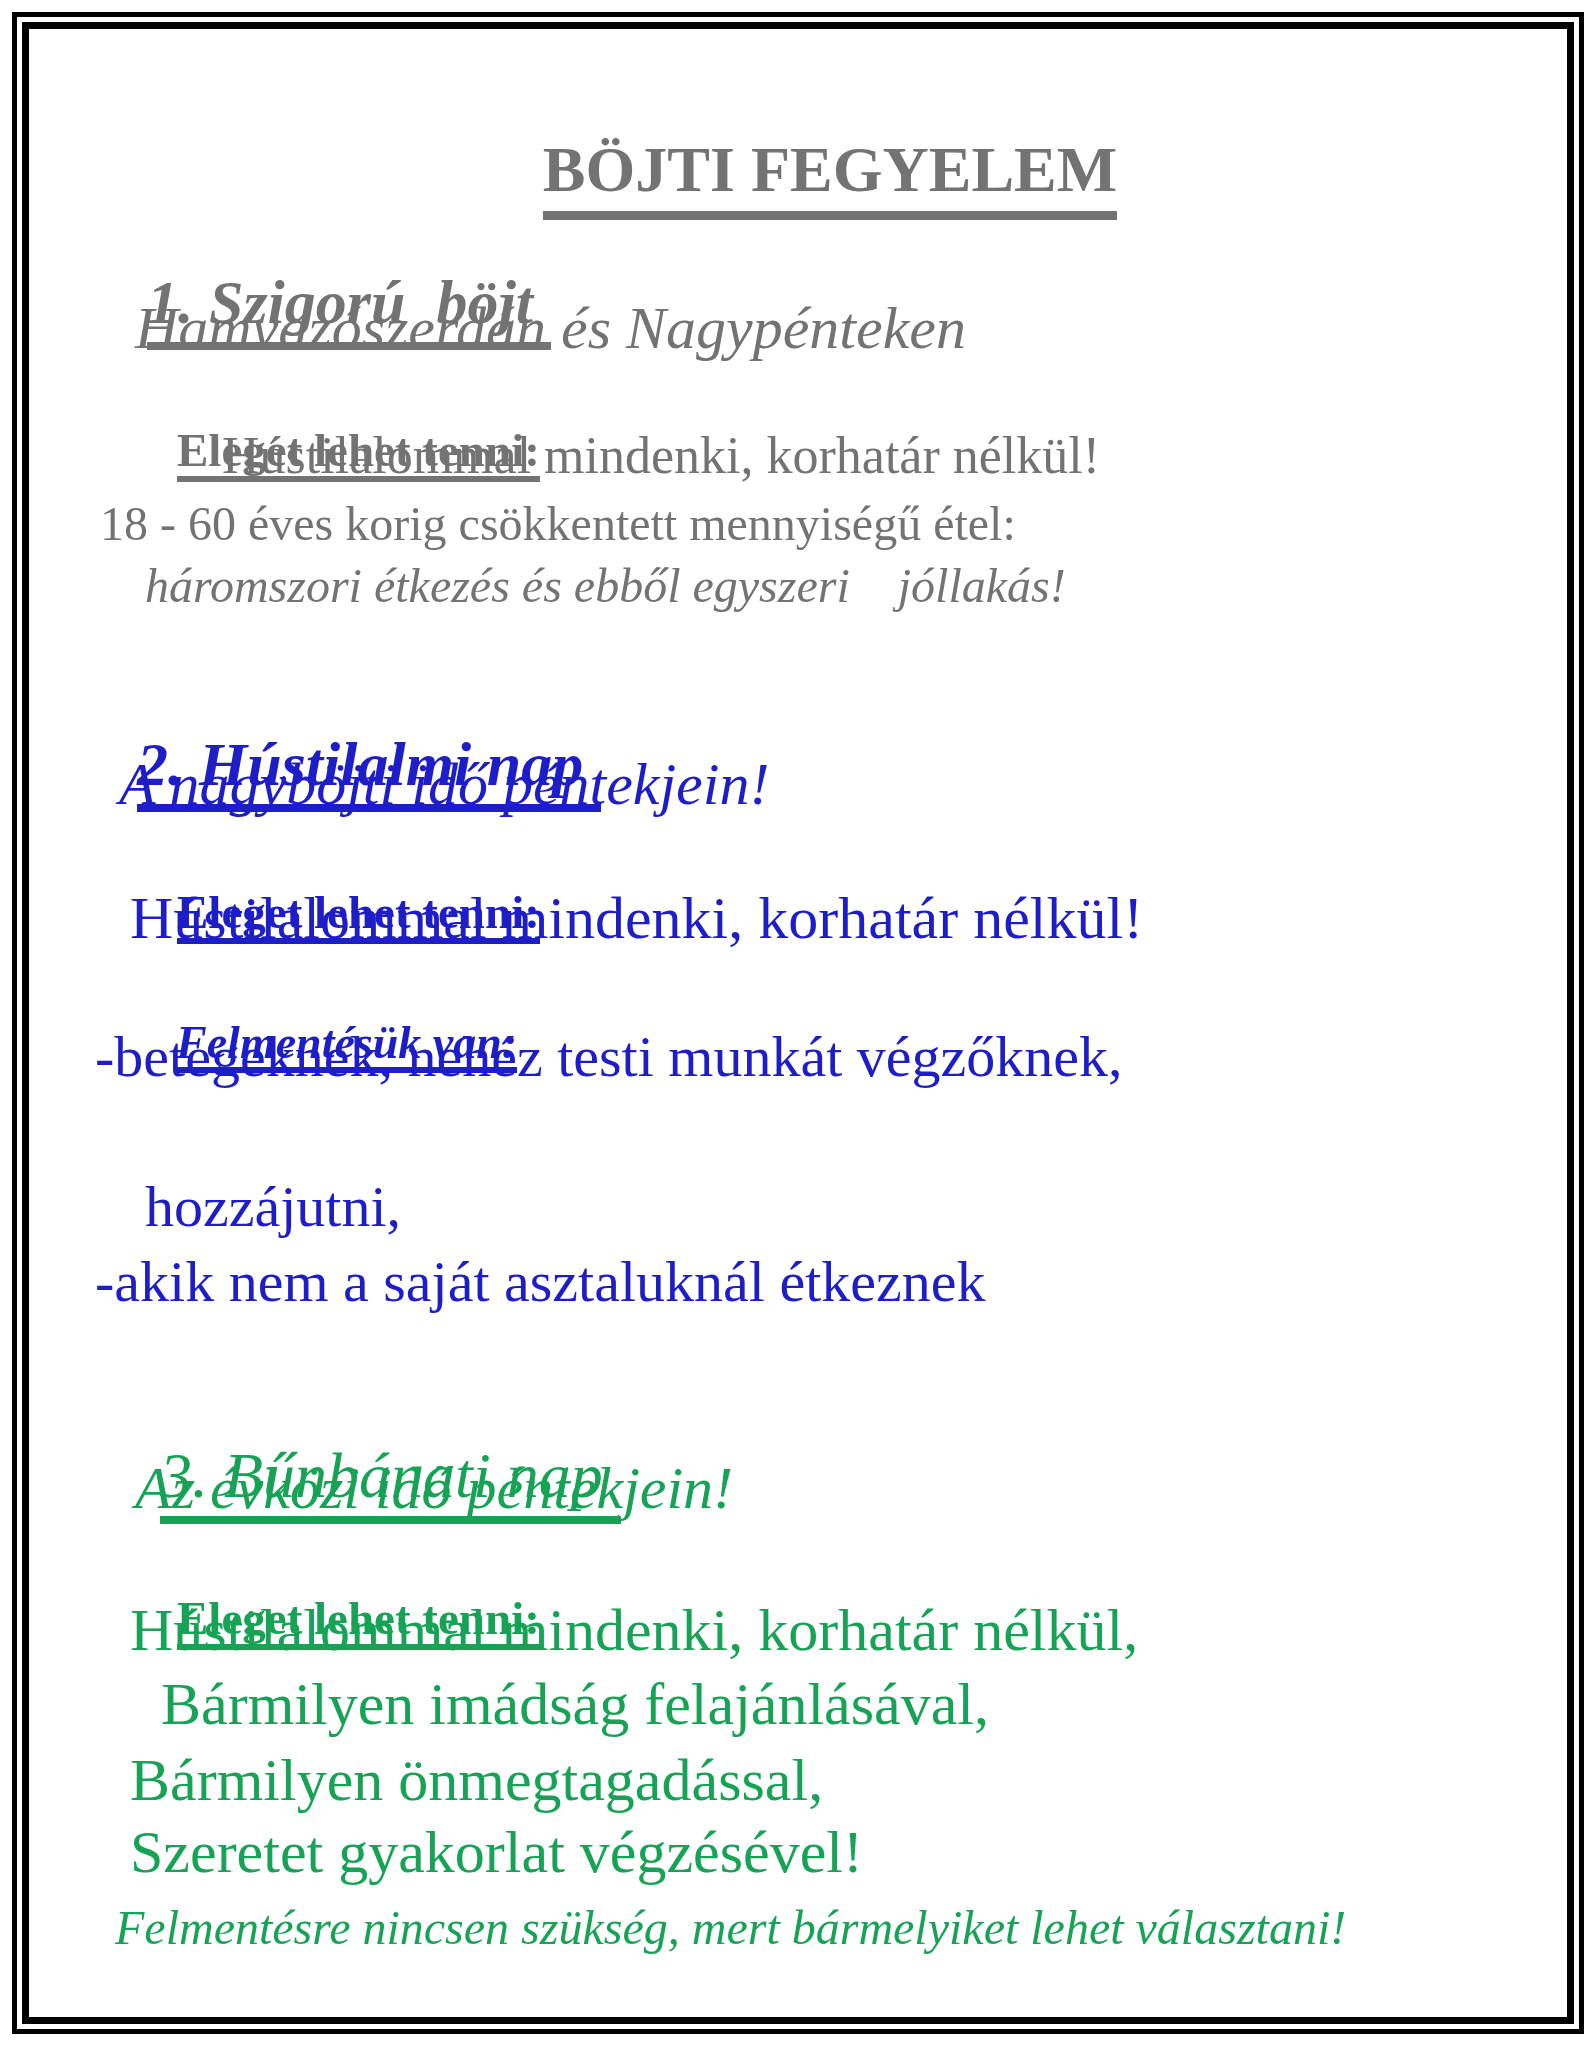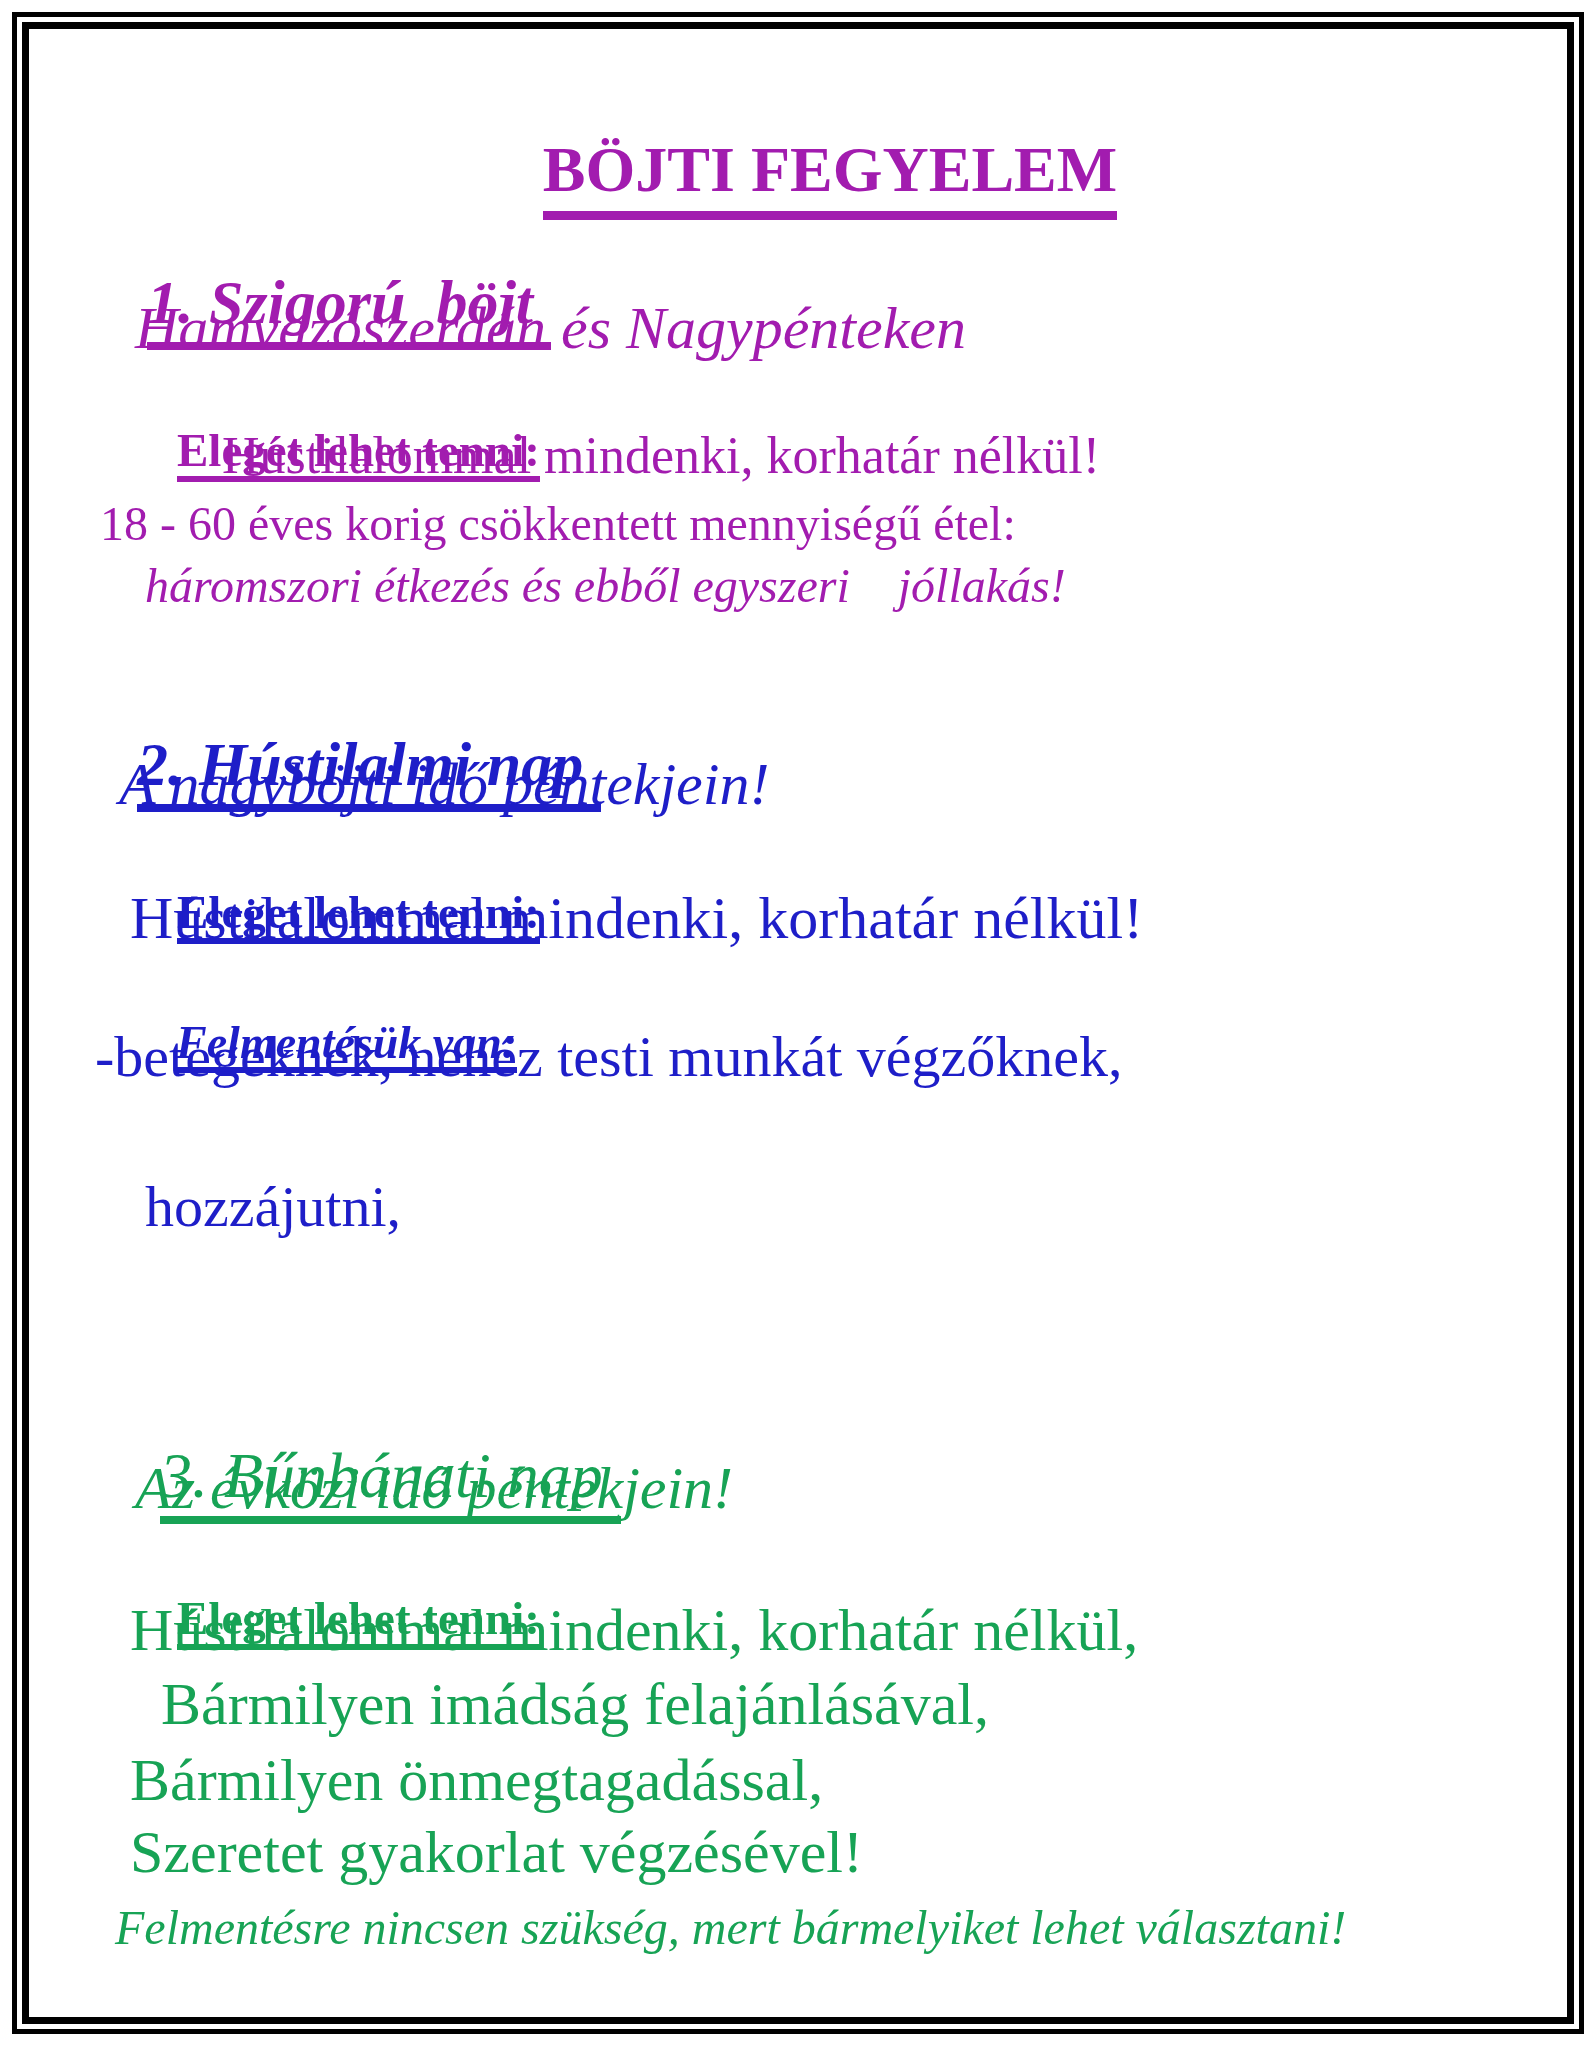--- a/index.html
+++ b/index.html
@@ -7,21 +7,21 @@
   body { font-family:"Liberation Serif", serif; position:relative; }
 
   .page { position:absolute; inset:0; background:#fff; }
 
   
   .frame-outer { position:absolute; inset:12px; border:5px solid #000; }
   .frame-inner { position:absolute; inset:5px; border:7px solid #000; }
 
   .line { position:absolute; white-space:pre; line-height:1.08; }
 
-  .magenta { color:#a21caf; }
+  .magenta { color:#737373; }
   .blue    { color:#1E1EC8; }
   .green   { color:#17A355; }
 
   .u-title   { display:inline-block; border-bottom:9px solid currentColor; padding-bottom:7px; }
   .u-heading { display:inline-block; border-bottom:8px solid currentColor; padding-bottom:6px; padding-right:18px; }
   .u-label   { display:inline-block; border-bottom:6px solid currentColor; }
 
   
   .t-title { top:66px; left:0; width:100%; text-align:center; font-size:64px; font-weight:bold; }
 
@@ -83,20 +83,21 @@
   <div class="line l-s2-subtitle blue">A nagyböjti idő péntekjein!</div>
   <div class="line l-s2-label blue">
     <span class="u-label">Eleget lehet tenni:</span>
   </div>
   <div class="line l-s2-rule1 blue">Hústilalommal mindenki, korhatár nélkül!</div>
   <div class="line l-s2-exlabel blue">
     <span class="u-label">Felmentésük van:</span>
   </div>
   <div class="line l-s2-ex1 blue">-betegeknek, nehéz testi munkát végzőknek,</div>
   <div class="line l-s2-ex3 blue">hozzájutni,</div>
+  <div class="line l-s2-ex4 blue">-akik nem a saját asztaluknál étkeznek</div>
 
   <div class="line l-s3-heading green">
     <span class="u-heading">3. Bűnbánati nap</span>
   </div>
   <div class="line l-s3-subtitle green">Az évközi idő péntekjein!</div>
   <div class="line l-s3-label green">
     <span class="u-label">Eleget lehet tenni:</span>
   </div>
   <div class="line l-s3-opt1 green">Hústilalommal mindenki, korhatár nélkül,</div>
   <div class="line l-s3-opt2 green">Bármilyen imádság felajánlásával,</div>

